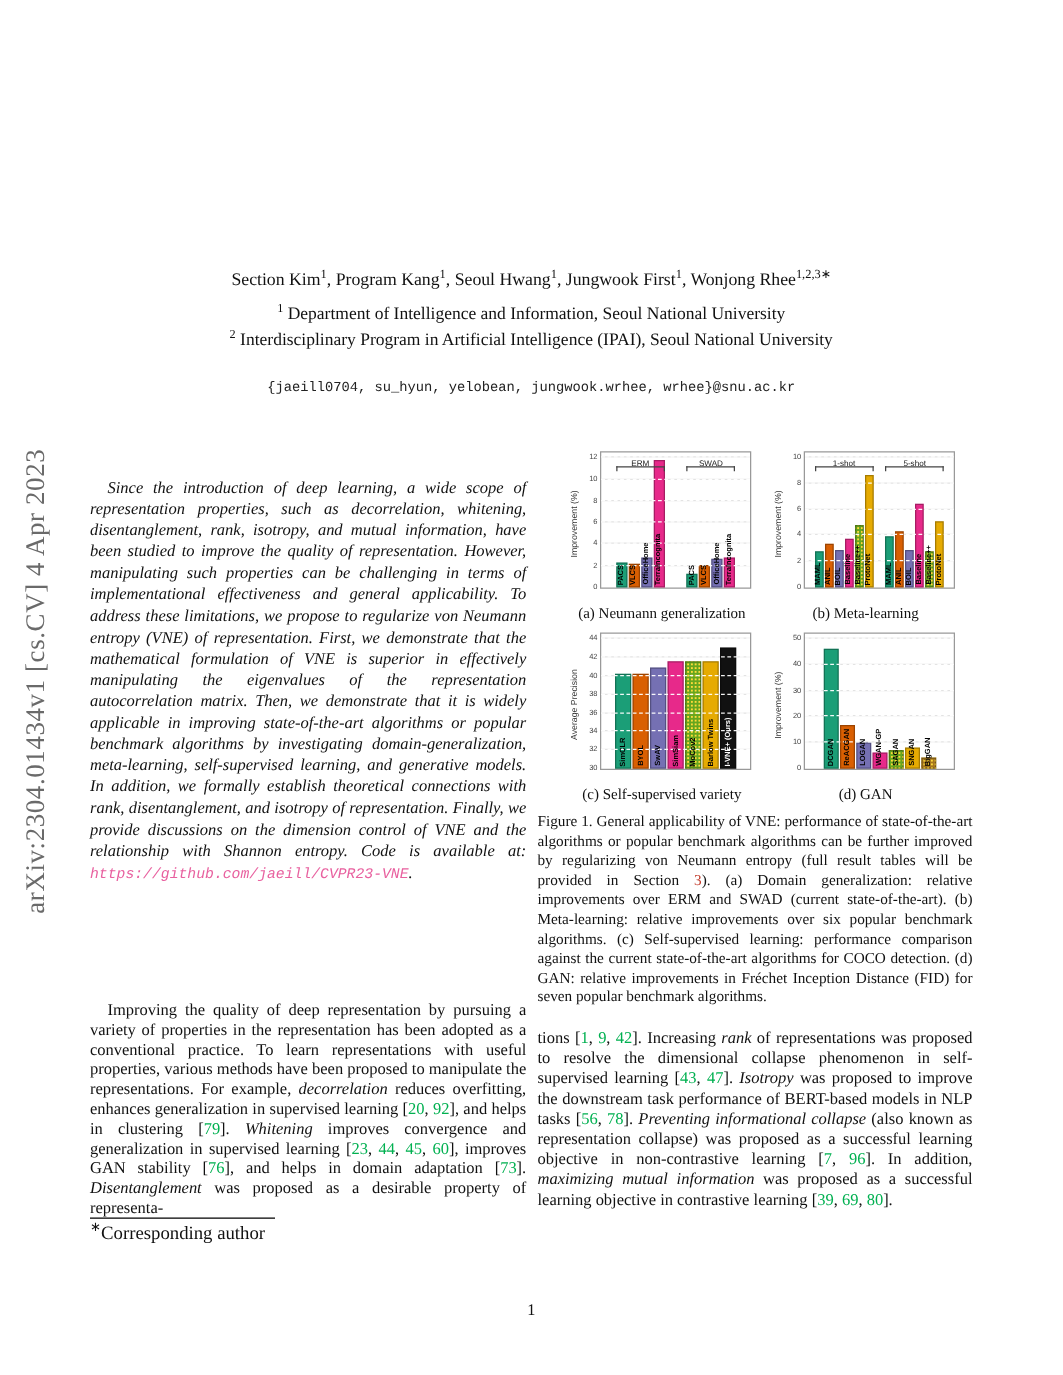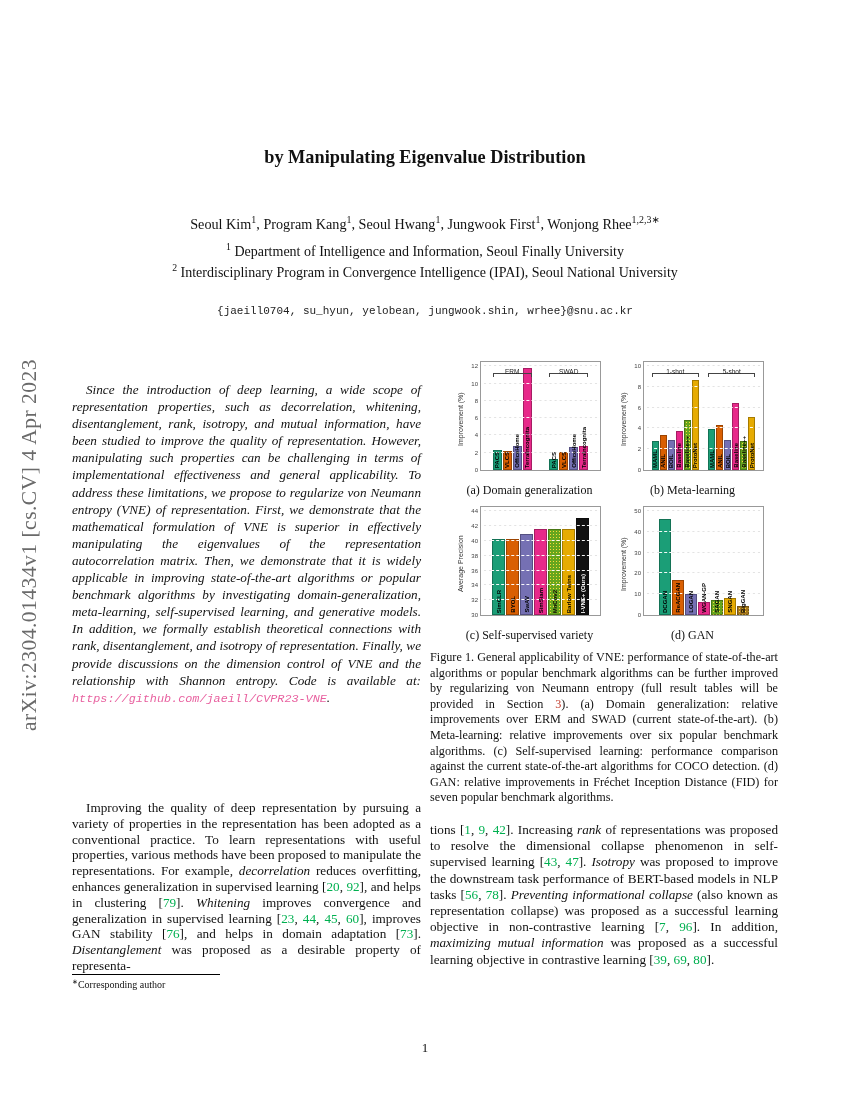--- a/index.html
+++ b/index.html
@@ -42,21 +42,21 @@
     text-align:justify; font-size:13.2px; line-height:15.8px;
   }
   .para.abstract{font-style:italic; line-height:17.1px;}
   .indent{text-indent:14px;}
   .it{font-style:italic;}
   .ref{}
   .refred{}
   .link{font-family:"Liberation Mono", monospace; font-size:11.8px;}
   
   .footnote-rule{position:absolute; top:974px; left:72px; width:148px; border-top:1px solid #000;}
-  .footnote{position:absolute; top:979px; left:72px; width:349px; font-size:10px;}
+  .footnote{position:absolute; top:979px; left:72px; width:349px; font-size:15px;}
   
   .pagenum{position:absolute; top:1040px; left:0; width:850px; text-align:center; font-size:13px;}
   
   .figure-grid{
     position:absolute; left:455px; top:357px; width:312px;
     display:grid; grid-template-columns:149px 149px; column-gap:14px; row-gap:3px;
     font-family:"Liberation Sans", sans-serif;
   }
   .panel{display:flex; flex-direction:column; height:142px;}
   .panel-top{display:flex; flex:1; min-height:0;}
@@ -113,29 +113,28 @@
   }
 </style>
 </head>
 <body>
 
 <div class="page">
 
   <div class="arxiv">arXiv:2304.01434v1  [cs.CV]  4 Apr 2023</div>
 
   <div class="title">
-    <div>by Manipulating Eigenvalue Distribution</div>
   </div>
 
-  <div class="authors"><span>Seoul Kim</span><sup>1</sup><span>, Program Kang</span><sup>1</sup><span>, Seoul Hwang</span><sup>1</sup><span>, Jungwook First</span><sup>1</sup><span>, Wonjong Rhee</span><sup>1,2,3∗</sup></div>
+  <div class="authors"><span>Section Kim</span><sup>1</sup><span>, Program Kang</span><sup>1</sup><span>, Seoul Hwang</span><sup>1</sup><span>, Jungwook First</span><sup>1</sup><span>, Wonjong Rhee</span><sup>1,2,3∗</sup></div>
   <div class="affils">
-      <div><sup>1</sup><span> Department of Intelligence and Information, Seoul Finally University</span></div>
-      <div><sup>2</sup><span> Interdisciplinary Program in Convergence Intelligence (IPAI), Seoul National University</span></div>
+      <div><sup>1</sup><span> Department of Intelligence and Information, Seoul National University</span></div>
+      <div><sup>2</sup><span> Interdisciplinary Program in Artificial Intelligence (IPAI), Seoul National University</span></div>
     </div>
-  <div class="email">{jaeill0704, su_hyun, yelobean, jungwook.shin, wrhee}@snu.ac.kr</div>
+  <div class="email">{jaeill0704, su_hyun, yelobean, jungwook.wrhee, wrhee}@snu.ac.kr</div>
 
   <div class="leftcol para abstract indent" style="top:381px;"><span>Since the introduction of deep learning, a wide scope of representation properties, such as decorrelation, whitening, disentanglement, rank, isotropy, and mutual information, have been studied to improve the quality of representation. However, manipulating such properties can be challenging in terms of implementational effectiveness and general applicability. To address these limitations, we propose to regularize von Neumann entropy (VNE) of representation. First, we demonstrate that the mathematical formulation of VNE is superior in effectively manipulating the eigenvalues of the representation autocorrelation matrix. Then, we demonstrate that it is widely applicable in improving state-of-the-art algorithms or popular benchmark algorithms by investigating domain-generalization, meta-learning, self-supervised learning, and generative models. In addition, we formally establish theoretical connections with rank, disentanglement, and isotropy of representation. Finally, we provide discussions on the dimension control of VNE and the relationship with Shannon entropy. Code is available at: </span><span class="link" style="color: rgb(232, 96, 159);">https://github.com/jaeill/CVPR23-VNE</span><span>.</span></div>
 
   <div class="leftcol para indent" style="top:800px;"><span>Improving the quality of deep representation by pursuing a variety of properties in the representation has been adopted as a conventional practice. To learn representations with useful properties, various methods have been proposed to manipulate the representations. For example, </span><span class="it">decorrelation</span><span> reduces overfitting, enhances generalization in supervised learning [</span><span class="ref" style="color: rgb(0, 176, 80);">20</span><span>, </span><span class="ref" style="color: rgb(0, 176, 80);">92</span><span>], and helps in clustering [</span><span class="ref" style="color: rgb(0, 176, 80);">79</span><span>]. </span><span class="it">Whitening</span><span> improves convergence and generalization in supervised learning [</span><span class="ref" style="color: rgb(0, 176, 80);">23</span><span>, </span><span class="ref" style="color: rgb(0, 176, 80);">44</span><span>, </span><span class="ref" style="color: rgb(0, 176, 80);">45</span><span>, </span><span class="ref" style="color: rgb(0, 176, 80);">60</span><span>], improves GAN stability [</span><span class="ref" style="color: rgb(0, 176, 80);">76</span><span>], and helps in domain adaptation [</span><span class="ref" style="color: rgb(0, 176, 80);">73</span><span>]. </span><span class="it">Disentanglement</span><span> was proposed as a desirable property of representa-</span></div>
 
   <div class="footnote-rule"></div>
   <div class="footnote">
     <sup>∗</sup><span>Corresponding author</span>
   </div>
 
@@ -204,21 +203,21 @@
                   </div>
                   <div class="slot" style="width: 9px;">
                     <div class="bar" style="height: 20.8%; background-color: rgb(231, 41, 138);"></div>
                     <div class="bar-label">TerraIncognita</div>
                   </div>
                 </div>
               </div>
             </div>
           </div>
         </div>
-        <div class="panel-caption">(a) Domain generalization</div>
+        <div class="panel-caption">(a) Neumann generalization</div>
       </div>
       <div class="panel">
         <div class="panel-top">
           <div class="ylab">Improvement (%)</div>
           <div class="plot-wrap">
             <div class="plot">
               <div class="tick" style="bottom: 0%;">0</div>
               <div class="tick" style="bottom: 19.2308%;">2</div>
               <div class="gridline-back" style="bottom: 19.2308%;"></div>
               <div class="gridline-front" style="bottom: 19.2308%;"></div>

